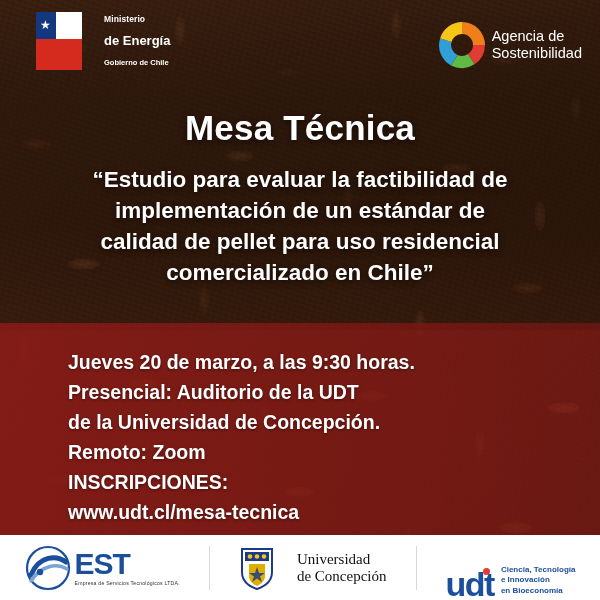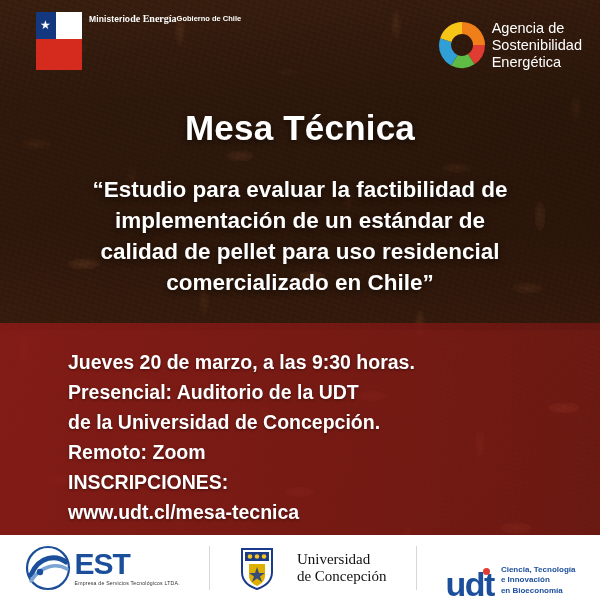--- a/index.html
+++ b/index.html
@@ -124,39 +124,38 @@
     width: 46px; height: 31px;
     background: #d52b1e;
   }
   .gob-flag .white-strip {
     position: absolute;
     left: 20px; top: 0;
     width: 26px; height: 27px;
     background: #ffffff;
   }
   .gob-text {
-    padding-left: 7px;
+    padding-left: 22px;
     color: #ffffff;
     display: flex;
-    flex-direction: row;
+    flex-direction: column;
     justify-content: space-between;
     padding-top: 2px;
     padding-bottom: 3px;
   }
   .gob-text .m1 {
     font-size: 8.5px;
     font-weight: bold;
     line-height: 10px;
     letter-spacing: 0.1px;
   }
   .gob-text .m2 {
-    font-size: 10px;
+    font-size: 13px;
     font-weight: bold;
     line-height: 10px;
-    font-family: Liberation Serif, serif;
   }
   .gob-text .g1 {
     font-size: 7.5px;
     font-weight: bold;
     line-height: 9px;
   }
 
   
   .ase-logo {
     display: flex;
@@ -184,21 +183,21 @@
     text-align: center;
     color: #ffffff;
     padding: 0 28px;
     box-sizing: border-box;
   }
   .main-title {
     font-size: 35px;
     font-weight: bold;
     letter-spacing: 0.2px;
     text-shadow: 0 2px 6px rgba(0,0,0,0.6);
-    margin-bottom: 26px;
+    margin-bottom: 16px;
   }
   .subtitle {
     font-size: 22.5px;
     font-weight: bold;
     line-height: 31px;
     text-shadow: 0 2px 6px rgba(0,0,0,0.6);
     padding: 0 12px;
   }
 
   
@@ -337,21 +336,20 @@
           <path d="M50 27 A23 23 0 0 1 39.5 46.3 L33 36 A11 11 0 0 0 38 27 Z" fill="#e03c31"></path>
           <path d="M39.5 46.3 A23 23 0 0 1 16 47.5 L22.5 37 A11 11 0 0 0 33 36 Z" fill="#5fbb46"></path>
           <path d="M16 47.5 A23 23 0 0 1 5.2 20.2 L16.5 24 A11 11 0 0 0 22.5 37 Z" fill="#2f9fd6"></path>
           <path d="M5.2 20.2 A23 23 0 0 1 27 4 L27 16 A11 11 0 0 0 16.5 24 Z" fill="#f5c518"></path>
           <circle cx="27" cy="27" r="6" fill="#ffffff" opacity="0.0"></circle>
         </svg>
       </div>
       <div class="ase-text">
         <div>Agencia de</div>
         <div>Sostenibilidad</div>
-        <div>Energética</div>
       </div>
     </div>
 
   </div>
 
   <div class="title-block">
     <div class="main-title">Mesa Técnica</div>
     <div class="subtitle">
       <div>“Estudio para evaluar la factibilidad de</div>
       <div>implementación de un estándar de</div>

